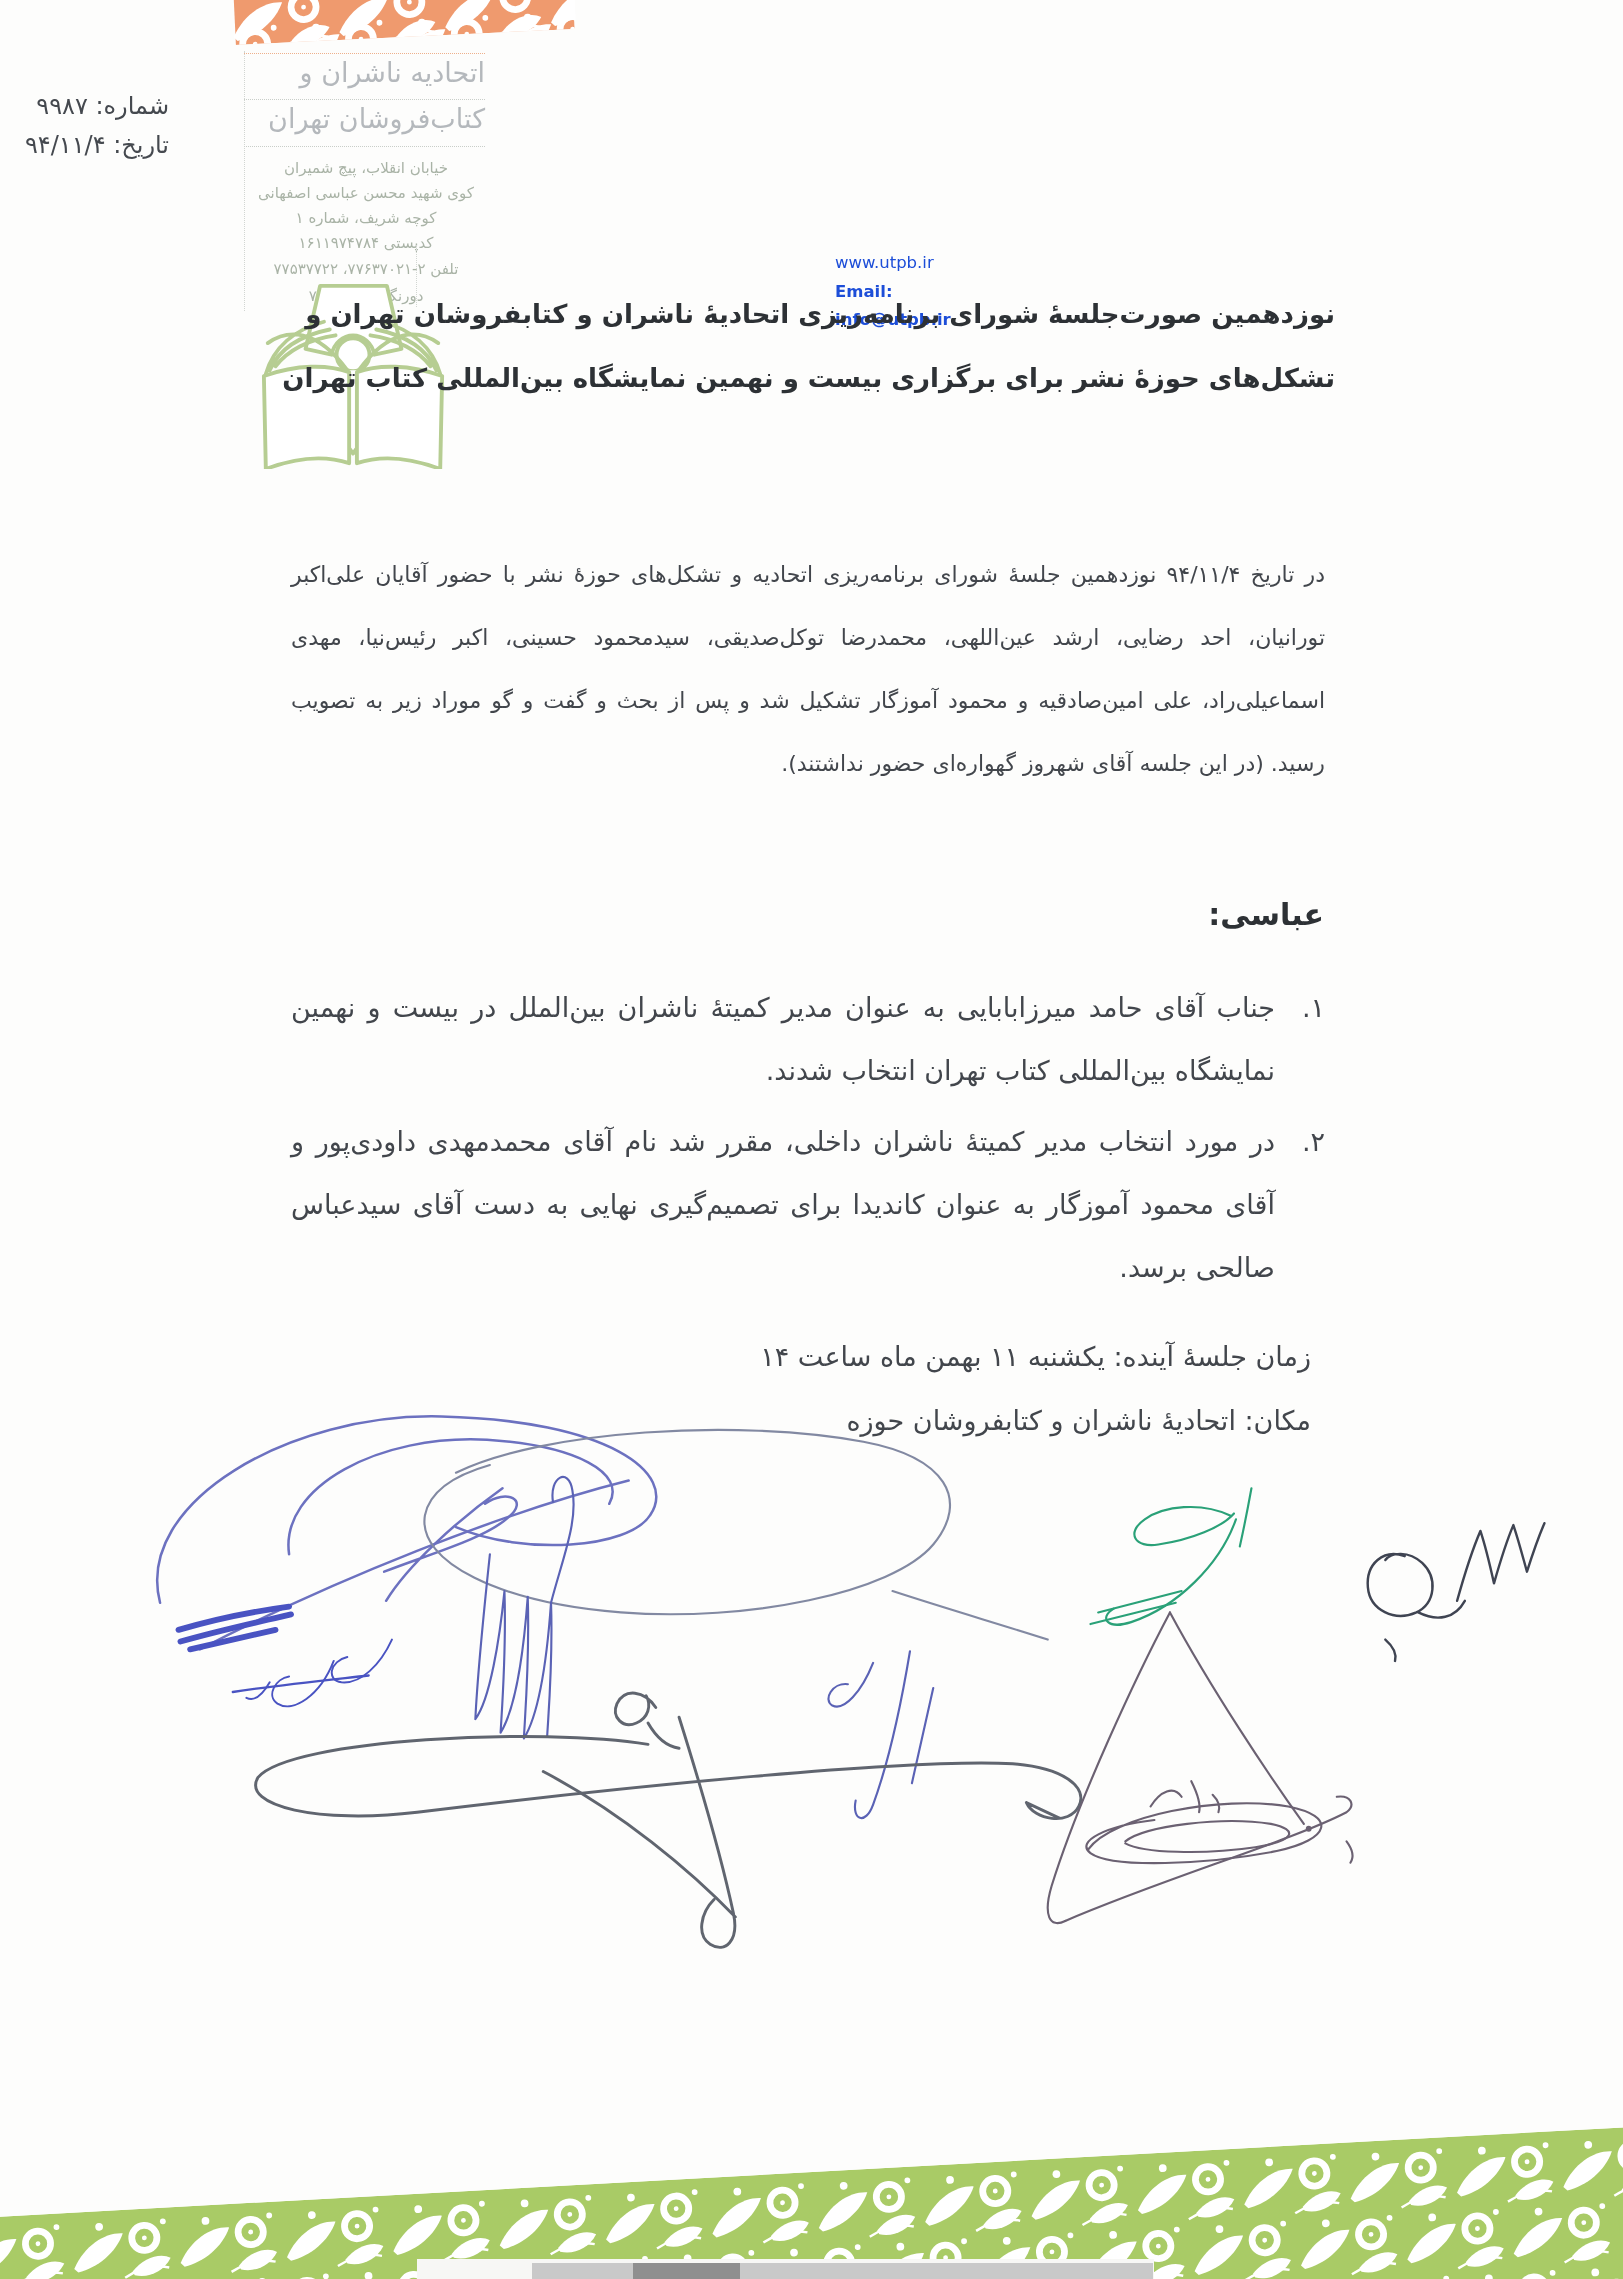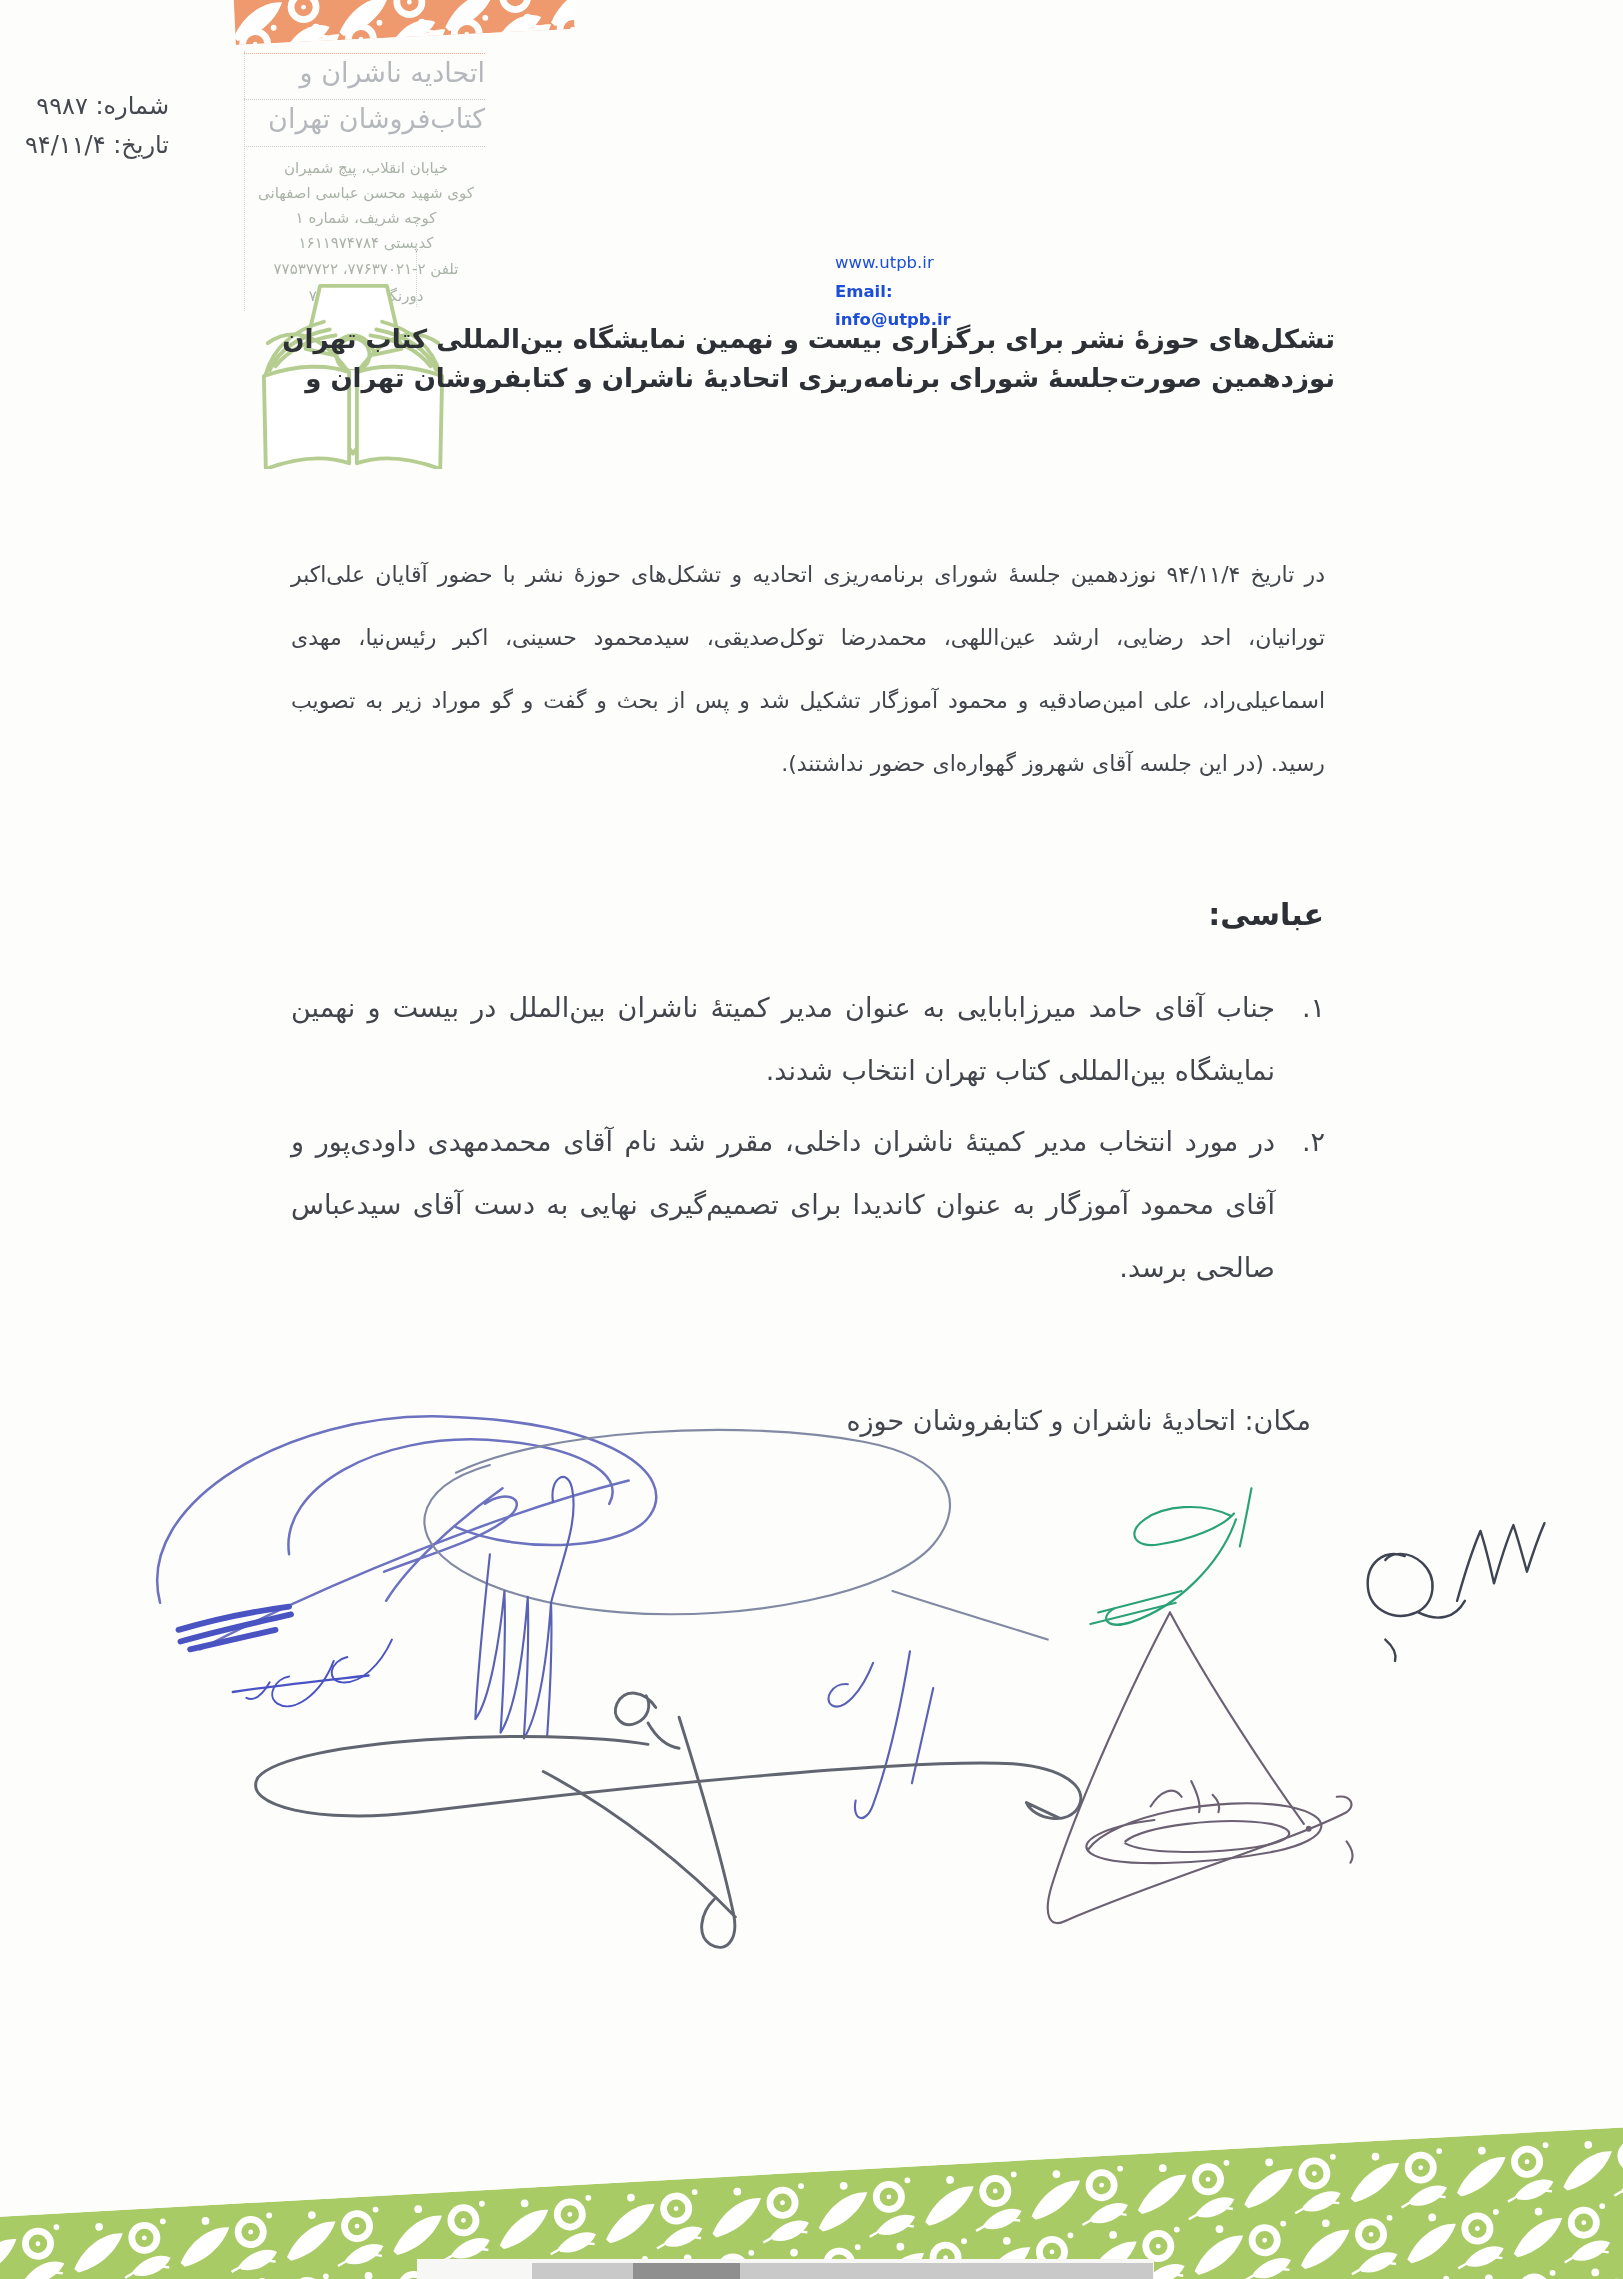--- a/index.html
+++ b/index.html
@@ -107,39 +107,40 @@
       <circle cx="102" cy="74" r="17"></circle>
       <path d="M93,90 L96,168 L102,176 L108,168 L111,90"></path>
       <path d="M10,96 C44,84 76,84 98,92 L98,186 C74,178 44,180 12,192 Z"></path>
       <path d="M194,96 C160,84 128,84 106,92 L106,186 C130,178 160,180 192,192 Z"></path>
       <path fill="none" d="M12,94 C20,66 42,48 72,40 M16,90 C26,68 48,54 78,48 M22,86 C34,70 56,58 84,54 M96,90 C64,46 34,48 14,62"></path>
       <path fill="none" d="M192,94 C184,66 162,48 132,40 M188,90 C178,68 156,54 126,48 M182,86 C170,70 148,58 120,54 M108,90 C140,46 170,48 190,62"></path>
     </g>
   </svg>
 
   <div class="abs doc-title">
+    <div class="t-line">نوزدهمین صورت‌جلسهٔ شورای برنامه‌ریزی اتحادیهٔ ناشران و کتابفروشان تهران و</div>
     <div class="t-line t-line2">تشکل‌های حوزهٔ نشر برای برگزاری بیست و نهمین نمایشگاه بین‌المللی کتاب تهران</div>
-    <div class="t-line">نوزدهمین صورت‌جلسهٔ شورای برنامه‌ریزی اتحادیهٔ ناشران و کتابفروشان تهران و</div>
   </div>
 
   <div class="abs para">در تاریخ ۹۴/۱۱/۴ نوزدهمین جلسهٔ شورای برنامه‌ریزی اتحادیه و تشکل‌های حوزهٔ نشر با حضور آقایان علی‌اکبر تورانیان، احد رضایی، ارشد عین‌اللهی، محمدرضا توکل‌صدیقی، سیدمحمود حسینی، اکبر رئیس‌نیا، مهدی اسماعیلی‌راد، علی امین‌صادقیه و محمود آموزگار تشکیل شد و پس از بحث و گفت و گو موراد زیر به تصویب رسید. (در این جلسه آقای شهروز گهواره‌ای حضور نداشتند).</div>
 
   <div class="abs resol-head">عباسی:</div>
 
   <div class="abs list">
     <div class="list-item">
       <div class="li-num">۱.</div>
       <div class="li-text">جناب آقای حامد میرزابابایی به عنوان مدیر کمیتهٔ ناشران بین‌الملل در بیست و نهمین نمایشگاه بین‌المللی کتاب تهران انتخاب شدند.</div>
     </div>
     <div class="list-item">
       <div class="li-num">۲.</div>
       <div class="li-text">در مورد انتخاب مدیر کمیتهٔ ناشران داخلی، مقرر شد نام آقای محمدمهدی داودی‌پور و آقای محمود آموزگار به عنوان کاندیدا برای تصمیم‌گیری نهایی به دست آقای سیدعباس صالحی برسد.</div>
     </div>
   </div>
 
+  <div class="abs meet-line" style="right:312px;top:1341px;">زمان جلسهٔ آینده: یکشنبه ۱۱ بهمن ماه ساعت ۱۴</div>
   <div class="abs meet-line" style="right:312px;top:1405px;">مکان: اتحادیهٔ ناشران و کتابفروشان حوزه</div>
 
   <svg class="sig-layer" width="1623" height="2279" viewBox="0 0 1673 2349">
     <g fill="none" stroke-linecap="round" stroke-linejoin="round">
       <g stroke="#6066bb" stroke-width="2.6" opacity="0.92">
         <path d="M165,1652 C138,1548 300,1456 455,1460 C625,1464 700,1518 670,1562 C648,1596 540,1604 470,1574"></path>
         <path d="M298,1602 C288,1532 392,1478 502,1484 C594,1490 646,1518 628,1550"></path>
         <path d="M518,1534 C470,1568 420,1614 398,1650 M396,1620 C442,1602 500,1586 524,1564 C546,1546 522,1534 500,1550"></path>
         <path d="M206,1700 C340,1630 520,1558 648,1526"></path>
       </g>

